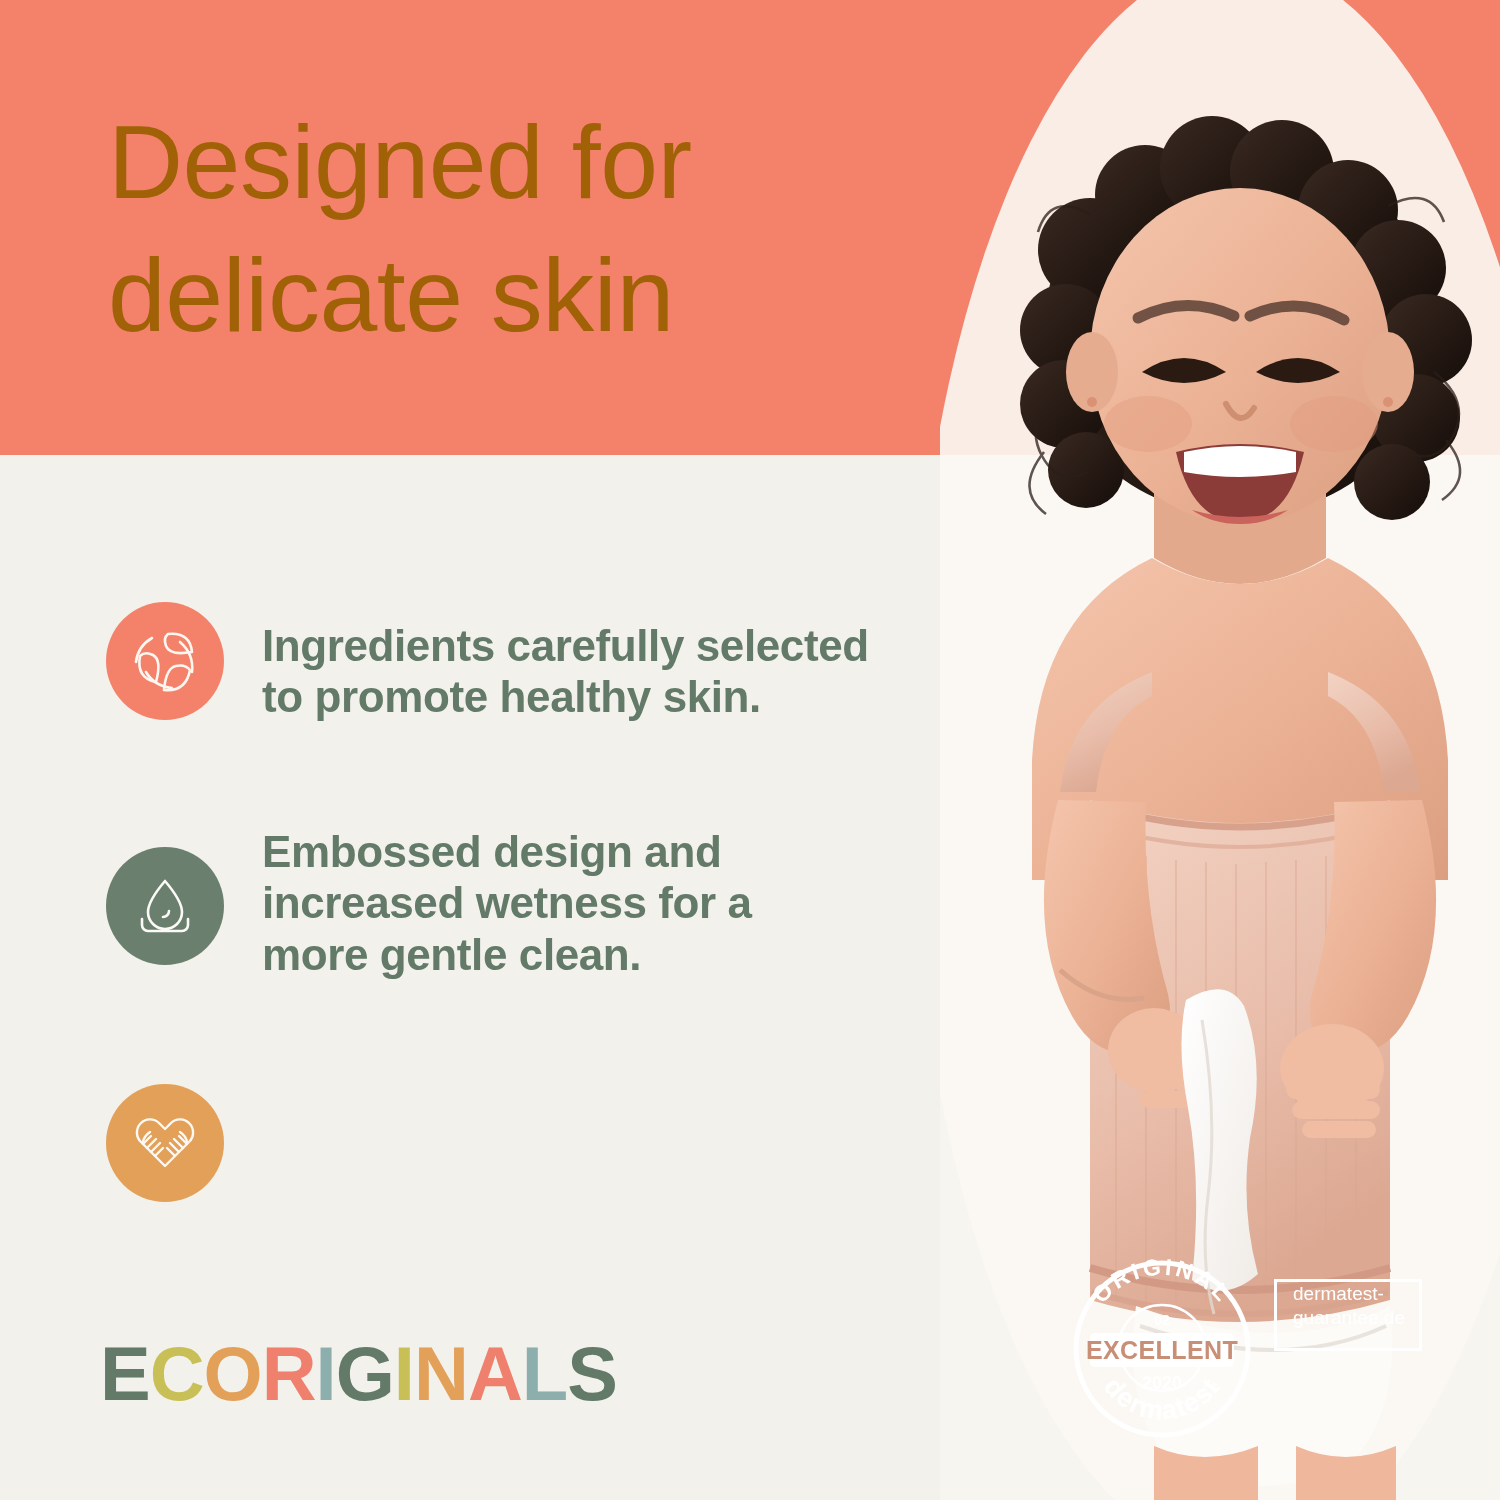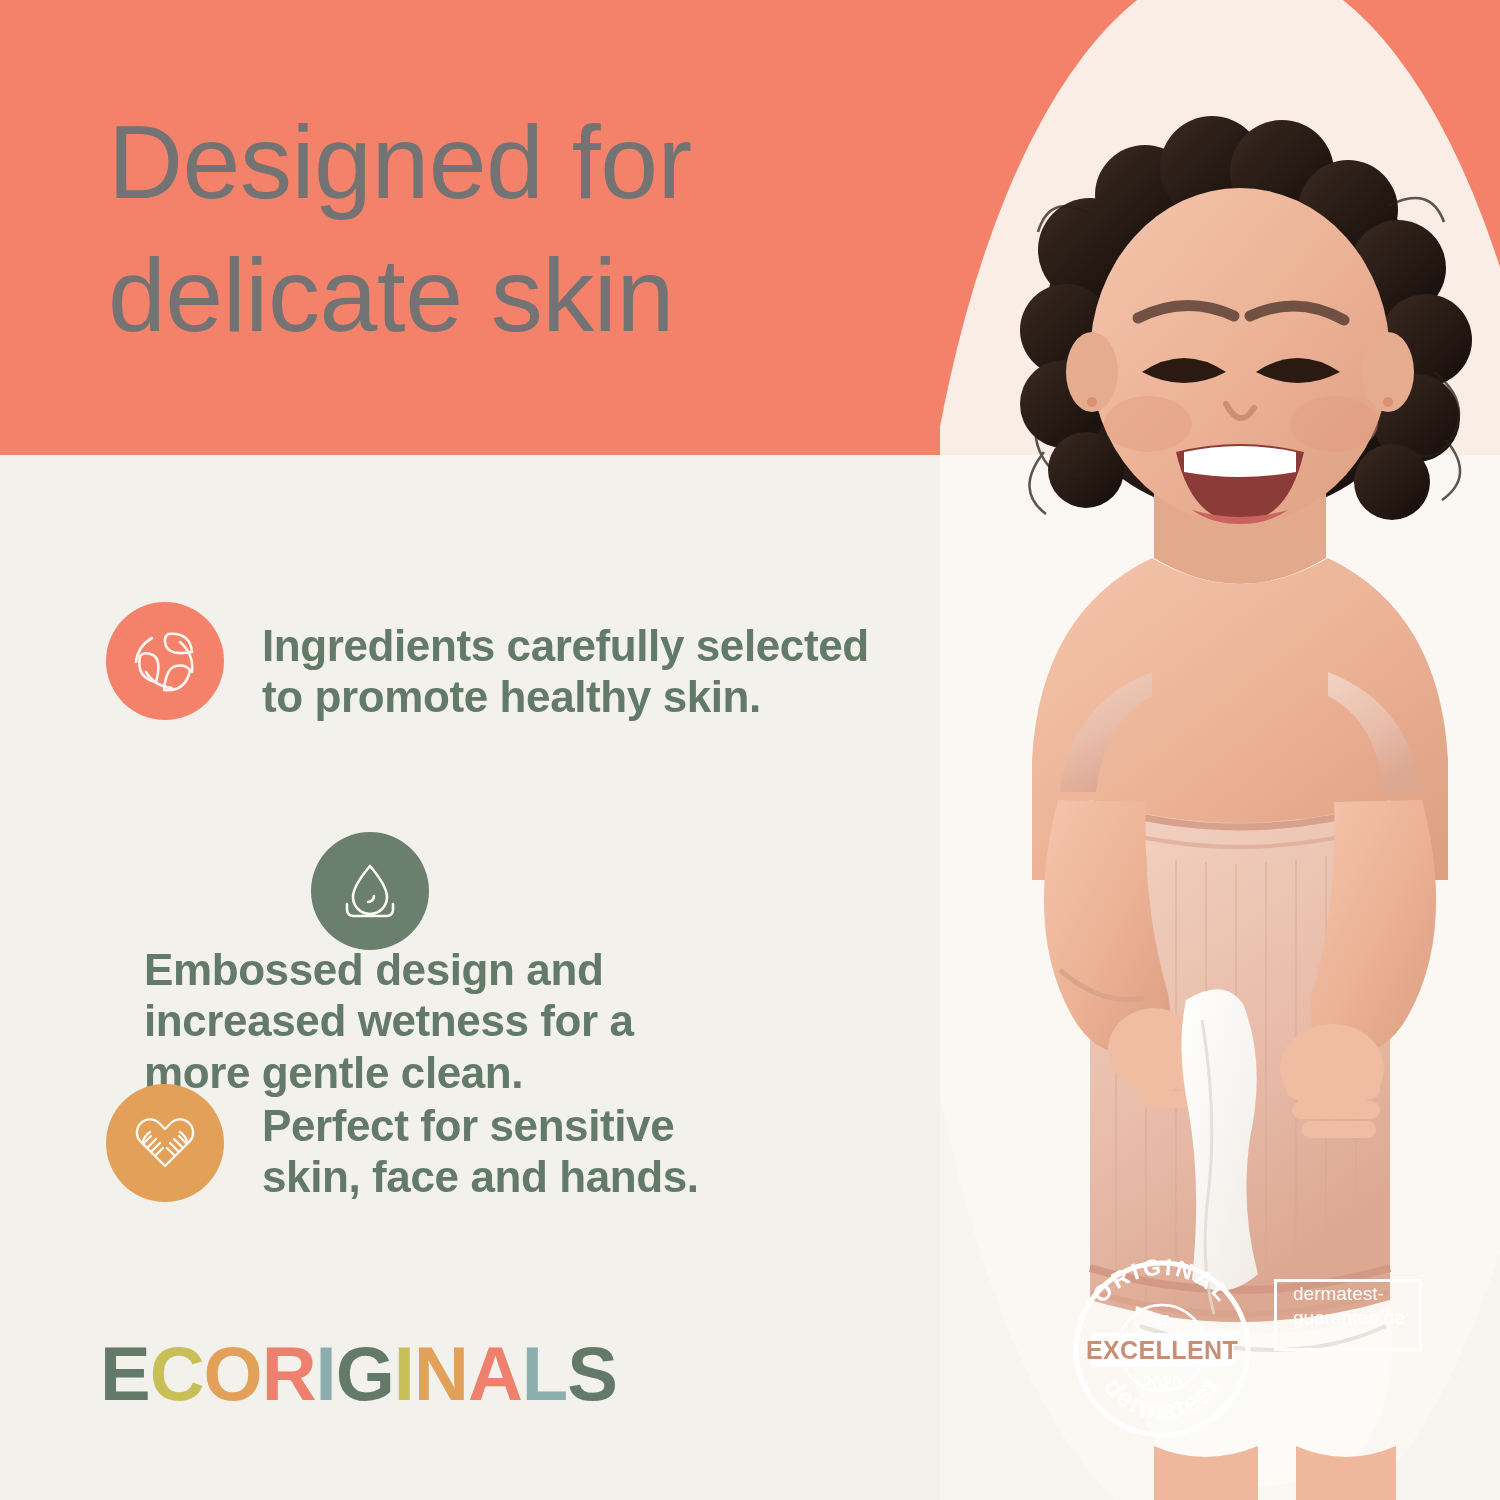--- a/index.html
+++ b/index.html
@@ -23,21 +23,21 @@
     top: 0;
     width: 1500px;
     height: 455px;
     background: #F4826A;
   }
   .headline {
     position: absolute;
     left: 108px;
     top: 96px;
     width: 900px;
-    color: #737373;
+    color: #a16207;
     font-size: 104px;
     line-height: 1.28;
     font-weight: 300;
     letter-spacing: -0.5px;
     white-space: pre-line;
   }
 
   
   .photo {
     position: absolute;
@@ -57,21 +57,21 @@
     top: 600px;
     width: 900px;
   }
   .feature {
     position: absolute;
     left: 0;
     display: flex;
     align-items: center;
   }
   .feature-1 { top: 0px; }
-  .feature-2 { top: 232px; flex-direction: column; }
+  .feature-2 { top: 232px; }
   .feature-3 { top: 484px; }
 
   .badge {
     flex: 0 0 auto;
     width: 118px;
     height: 118px;
     border-radius: 50%;
     display: flex;
     align-items: center;
     justify-content: center;
@@ -319,22 +319,20 @@
         <span>
           <svg width="74" height="74" viewBox="0 0 74 74" fill="none" stroke="#FDF8F1" stroke-width="2.4" stroke-linecap="round" stroke-linejoin="round">
             <path d="M37 60 L13 36 a13 13 0 0 1 18 -19 l6 6 l6 -6 a13 13 0 0 1 18 19 Z"></path>
             <path d="M23 30 l-8 8 M28 33 l-9 9 M32 37 l-9 9 M35 42 l-7 7"></path>
             <path d="M51 30 l8 8 M46 33 l9 9 M42 37 l9 9 M39 42 l7 7"></path>
             <path d="M22 26 q-6 4 -7 10"></path>
             <path d="M52 26 q6 4 7 10"></path>
           </svg>
         </span>
       </div>
-      <div class="feature-text">Perfect for sensitive
-skin, face and hands.</div>
     </div>
 
   </div>
 
   <div class="logo">
     <span style="color:#637A68">E</span>
     <span style="color:#C8C056">C</span>
     <span style="color:#E3A059">O</span>
     <span style="color:#F0806E">R</span>
     <span style="color:#8CAFAE">I</span>

